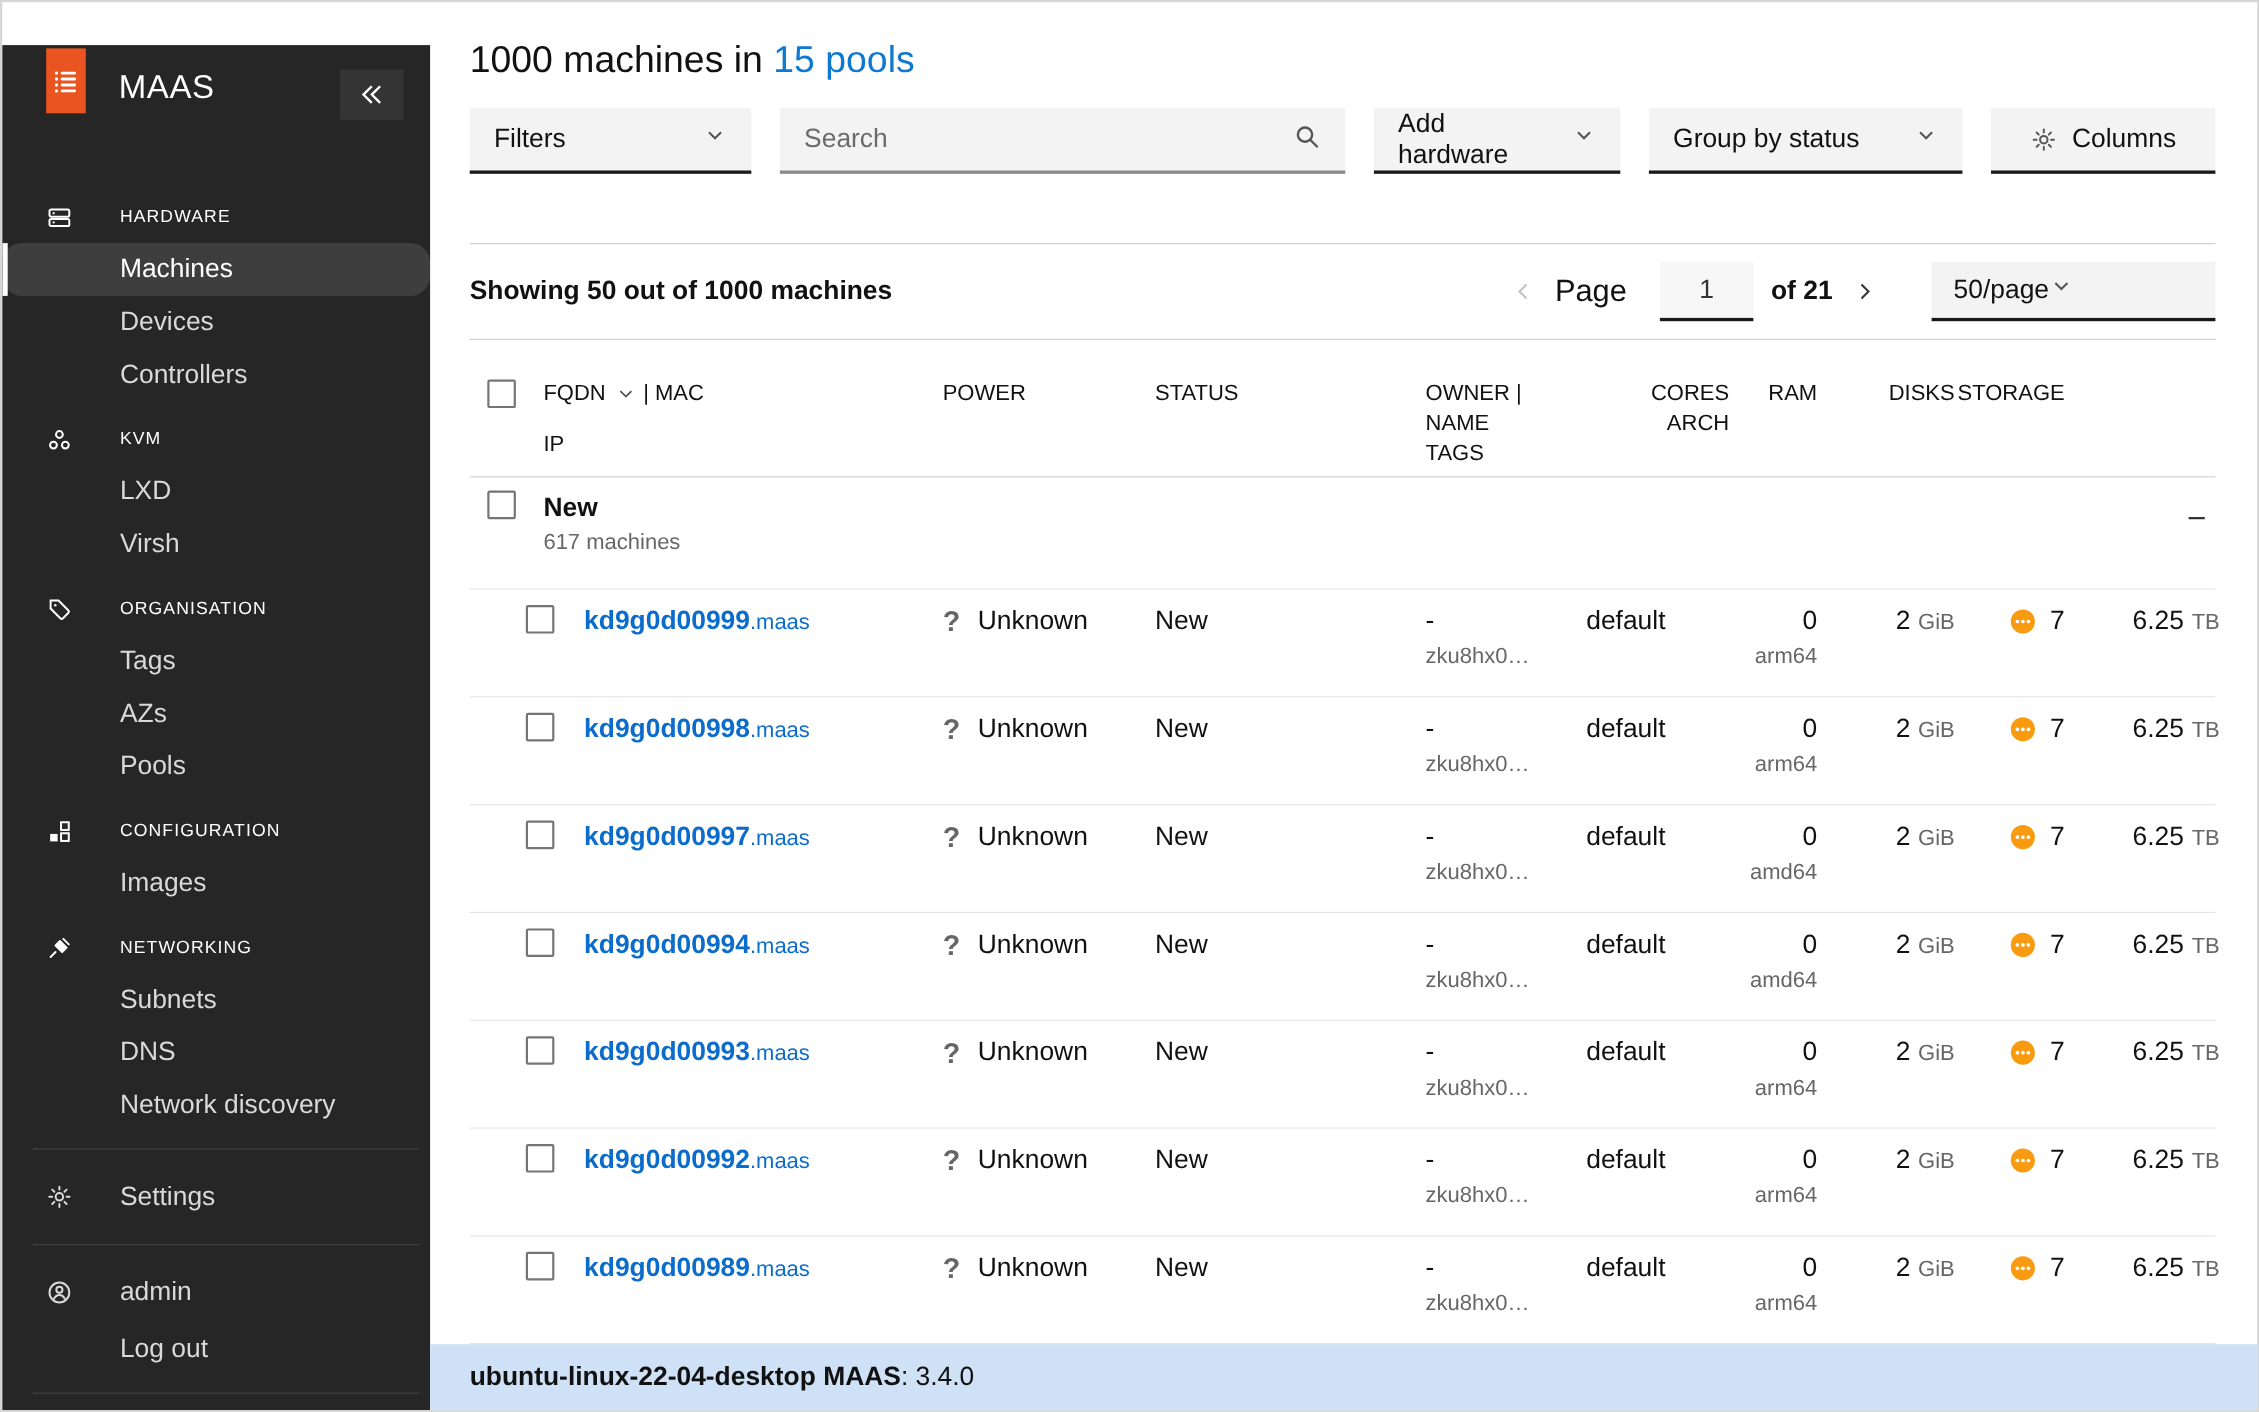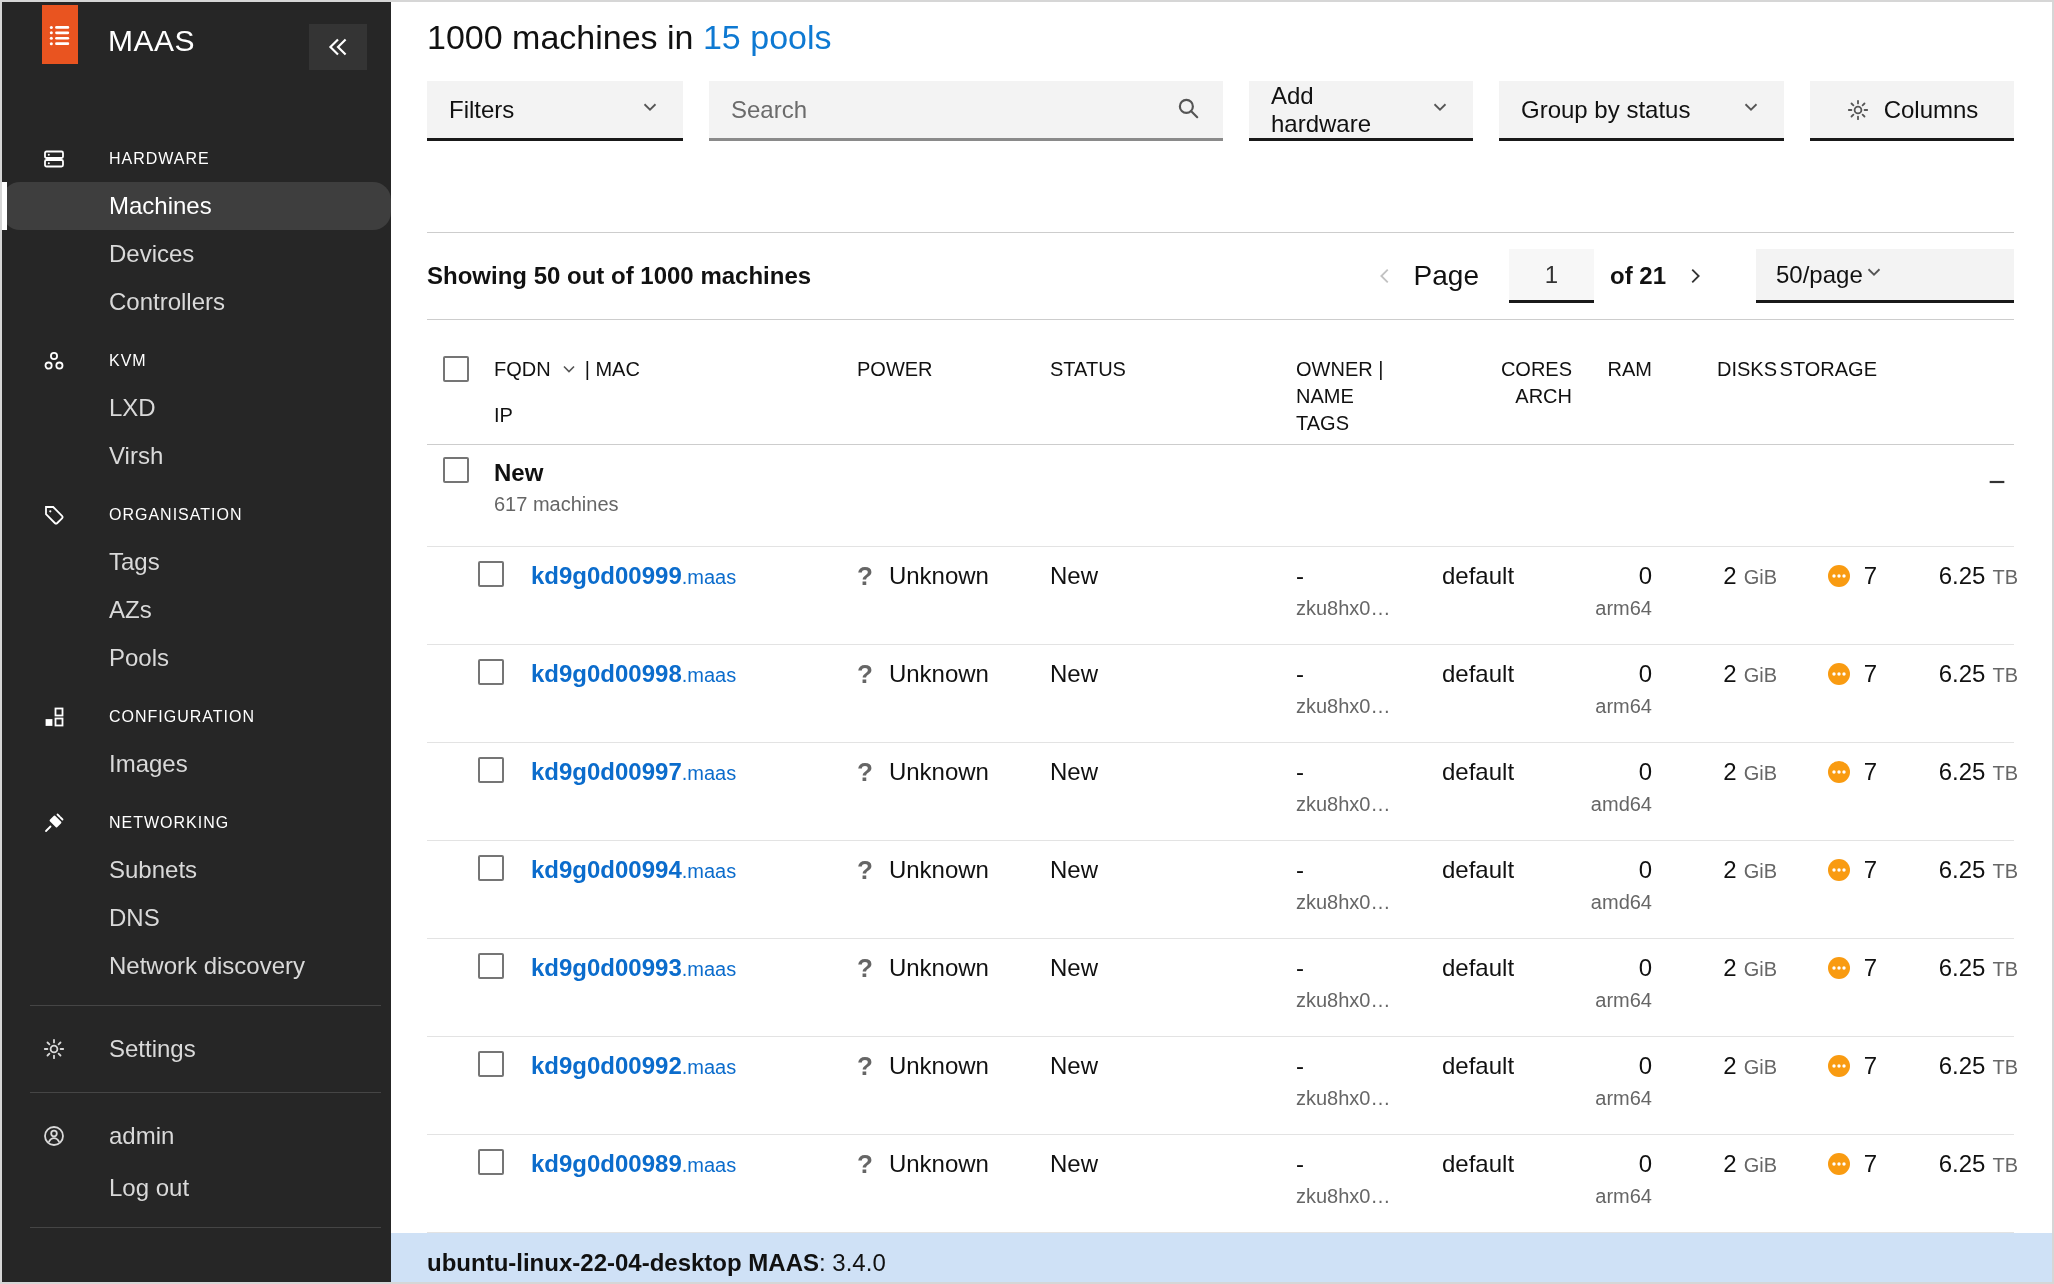--- a/index.html
+++ b/index.html
@@ -1,17 +1,17 @@
 <!DOCTYPE html>
 <html><head>
 <meta charset="utf-8">
 <style>
   * { margin:0; padding:0; box-sizing:border-box; }
   body { background:#e9e9e9; font-family:"Liberation Sans","DejaVu Sans",sans-serif; }
-  .app { width:2054px; height:1284px; background:#fff; border:2px solid #d6d6d6; display:flex; overflow:hidden; }
+  .app { width:2054px; height:1284px; background:#fff; border:2px solid #d6d6d6; display:flex; overflow:hidden;align-items:flex-end; }
 
   
   .sidebar { width:389px; flex:none; background:#262626; color:#d9d9d9; display:flex; flex-direction:column; overflow:hidden; }
   .side-top { position:relative; height:92px; flex:none; }
   .logo-tile { position:absolute; left:40px; top:3px; width:36px; height:59px; background:#E95420; display:flex; align-items:center; justify-content:center; }
   .logo-tile svg { width:26px; height:26px; }
   .logo-text { position:absolute; left:106px; top:22px; font-size:30px; color:#fff; letter-spacing:.5px; }
   .collapse-btn { position:absolute; right:24px; top:22px; width:58px; height:46px; background:#343434; display:flex; align-items:center; justify-content:center; cursor:pointer; }
   .collapse-btn svg { width:26px; height:26px; stroke:#fff; }
 
@@ -38,21 +38,21 @@
   .btn-filters { width:256px; }
   .btn-group-by { width:285px; }
   .btn-add-hw { width:224px; justify-content:center; gap:14px; }
   .btn-columns { width:204px; justify-content:center; gap:14px; }
   .btn-columns .nav-icon { margin:0; color:#555; }
   .search-box { flex:1; background:#f3f3f3; border-bottom:3px solid #8a8a8a; display:flex; align-items:center; padding:0 22px; }
   .search-box input { flex:1; border:0; background:transparent; outline:none; font-size:24px; color:#111; font-family:inherit; }
   .search-box input::placeholder { color:#6b6b6b; }
   .search-icon svg { width:26px; height:26px; stroke:#555; fill:none; stroke-width:2; }
 
-  .pag-bar { margin-top:91px; height:88px; flex:none; border-top:1px solid #cdcdcd; border-bottom:1px solid #cdcdcd; display:flex; align-items:center; justify-content:space-between; }
+  .pag-bar { margin-top:63px; height:88px; flex:none; border-top:1px solid #cdcdcd; border-bottom:1px solid #cdcdcd; display:flex; align-items:center; justify-content:space-between; }
   .showing { font-size:24px; font-weight:700; color:#111; }
   .pag-controls { display:flex; align-items:center; }
   .pag-chev { width:30px; display:flex; justify-content:center; cursor:pointer; }
   .pag-chev svg { width:22px; height:22px; fill:none; stroke-width:2; }
   .pag-chev.prev svg { stroke:#c2c2c2; }
   .pag-chev.next svg { stroke:#333; }
   .page-label { font-size:28px; color:#111; margin:0 14px 0 14px; }
   .page-input { width:85px; height:54px; background:#f7f7f7; border:0; border-bottom:3px solid #191919; text-align:center; font-size:24px; color:#333; font-family:inherit; outline:none; margin:0 16px; }
   .of-label { font-size:24px; font-weight:700; color:#111; margin:0 14px 0 0; }
   .per-page { width:258px; height:54px; margin-left:46px; background:#f3f3f3; border-bottom:3px solid #191919; display:flex; align-items:center; padding:0 20px; font-size:24px; color:#111; cursor:pointer; }

